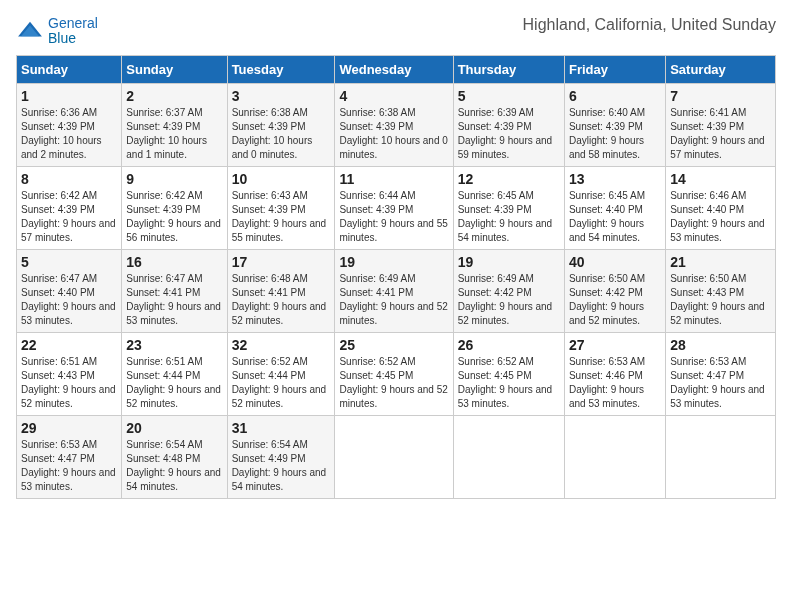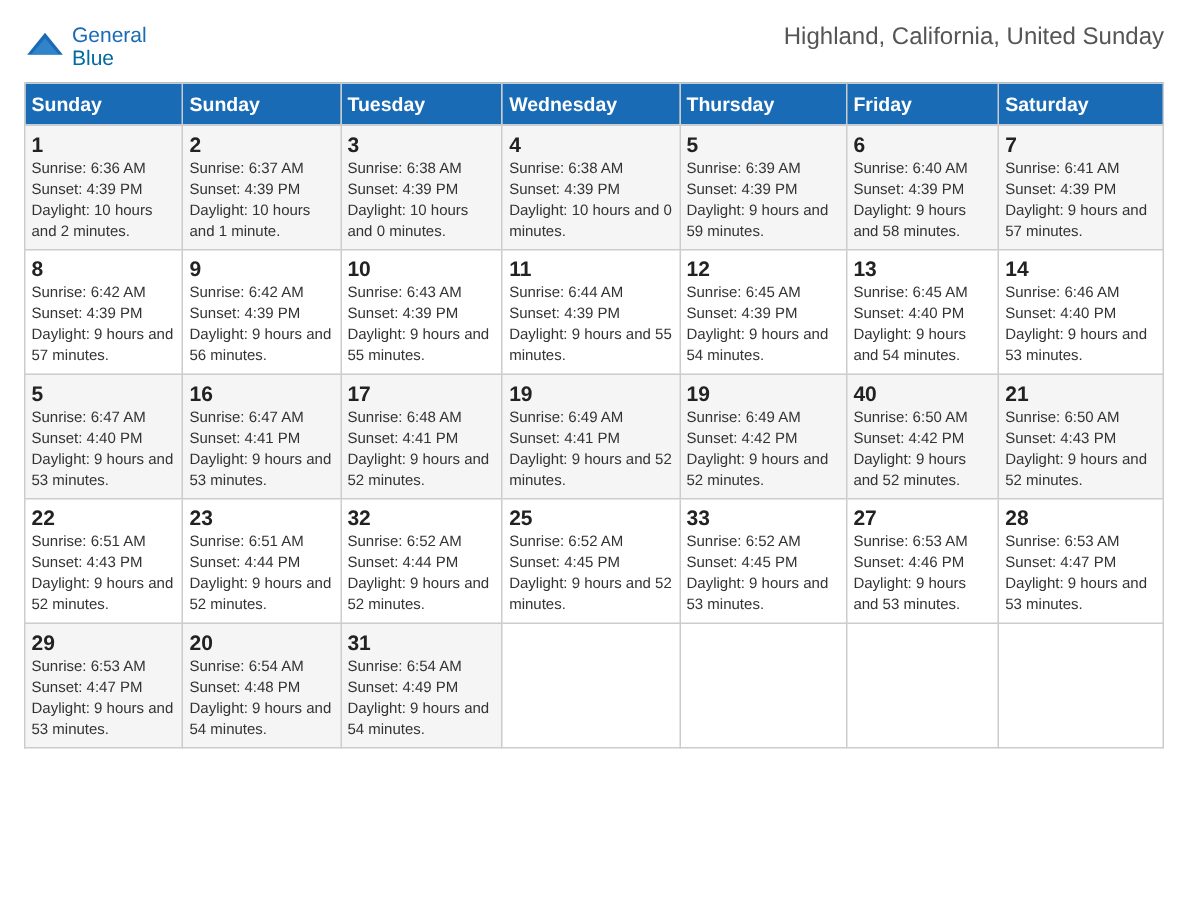--- a/index.html
+++ b/index.html
@@ -219,21 +219,21 @@
         </td>
         <td>
           <span class="day-num">32</span>
           <div class="day-info">Sunrise: 6:52 AM<br>Sunset: 4:44 PM<br>Daylight: 9 hours and 52 minutes.</div>
         </td>
         <td>
           <span class="day-num">25</span>
           <div class="day-info">Sunrise: 6:52 AM<br>Sunset: 4:45 PM<br>Daylight: 9 hours and 52 minutes.</div>
         </td>
         <td>
-          <span class="day-num">33</span>
+          <span class="day-num">26</span>
           <div class="day-info">Sunrise: 6:52 AM<br>Sunset: 4:45 PM<br>Daylight: 9 hours and 53 minutes.</div>
         </td>
         <td>
           <span class="day-num">27</span>
           <div class="day-info">Sunrise: 6:53 AM<br>Sunset: 4:46 PM<br>Daylight: 9 hours and 53 minutes.</div>
         </td>
         <td>
           <span class="day-num">28</span>
           <div class="day-info">Sunrise: 6:53 AM<br>Sunset: 4:47 PM<br>Daylight: 9 hours and 53 minutes.</div>
         </td>

